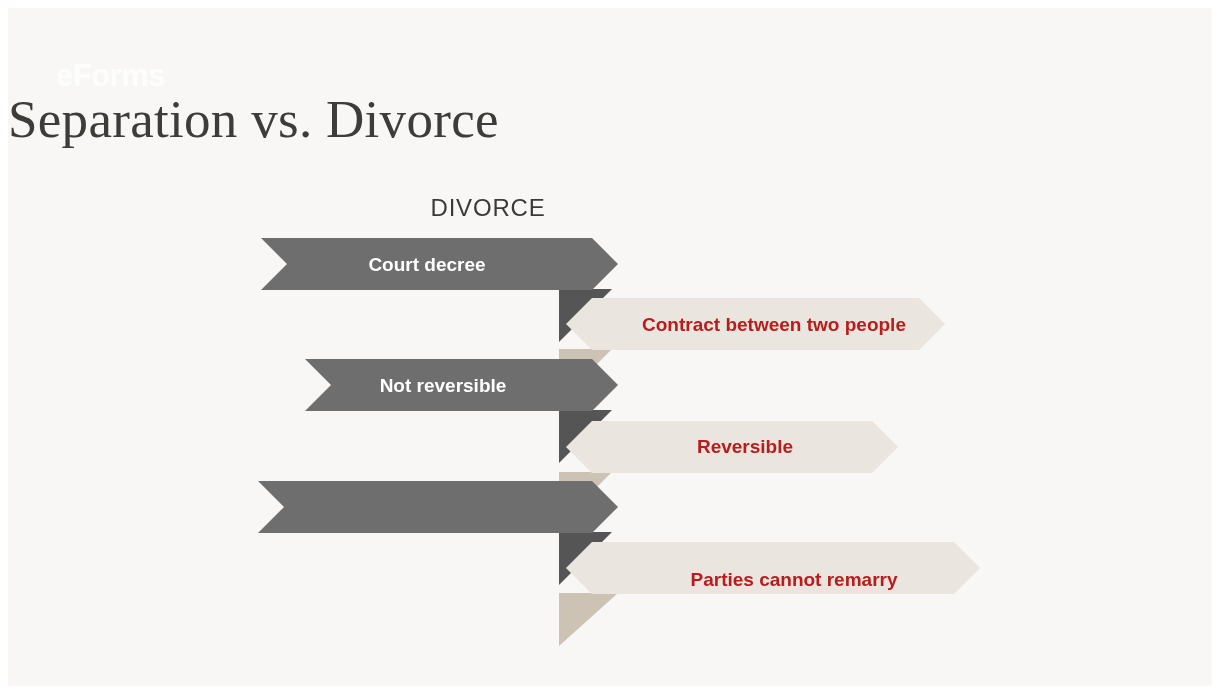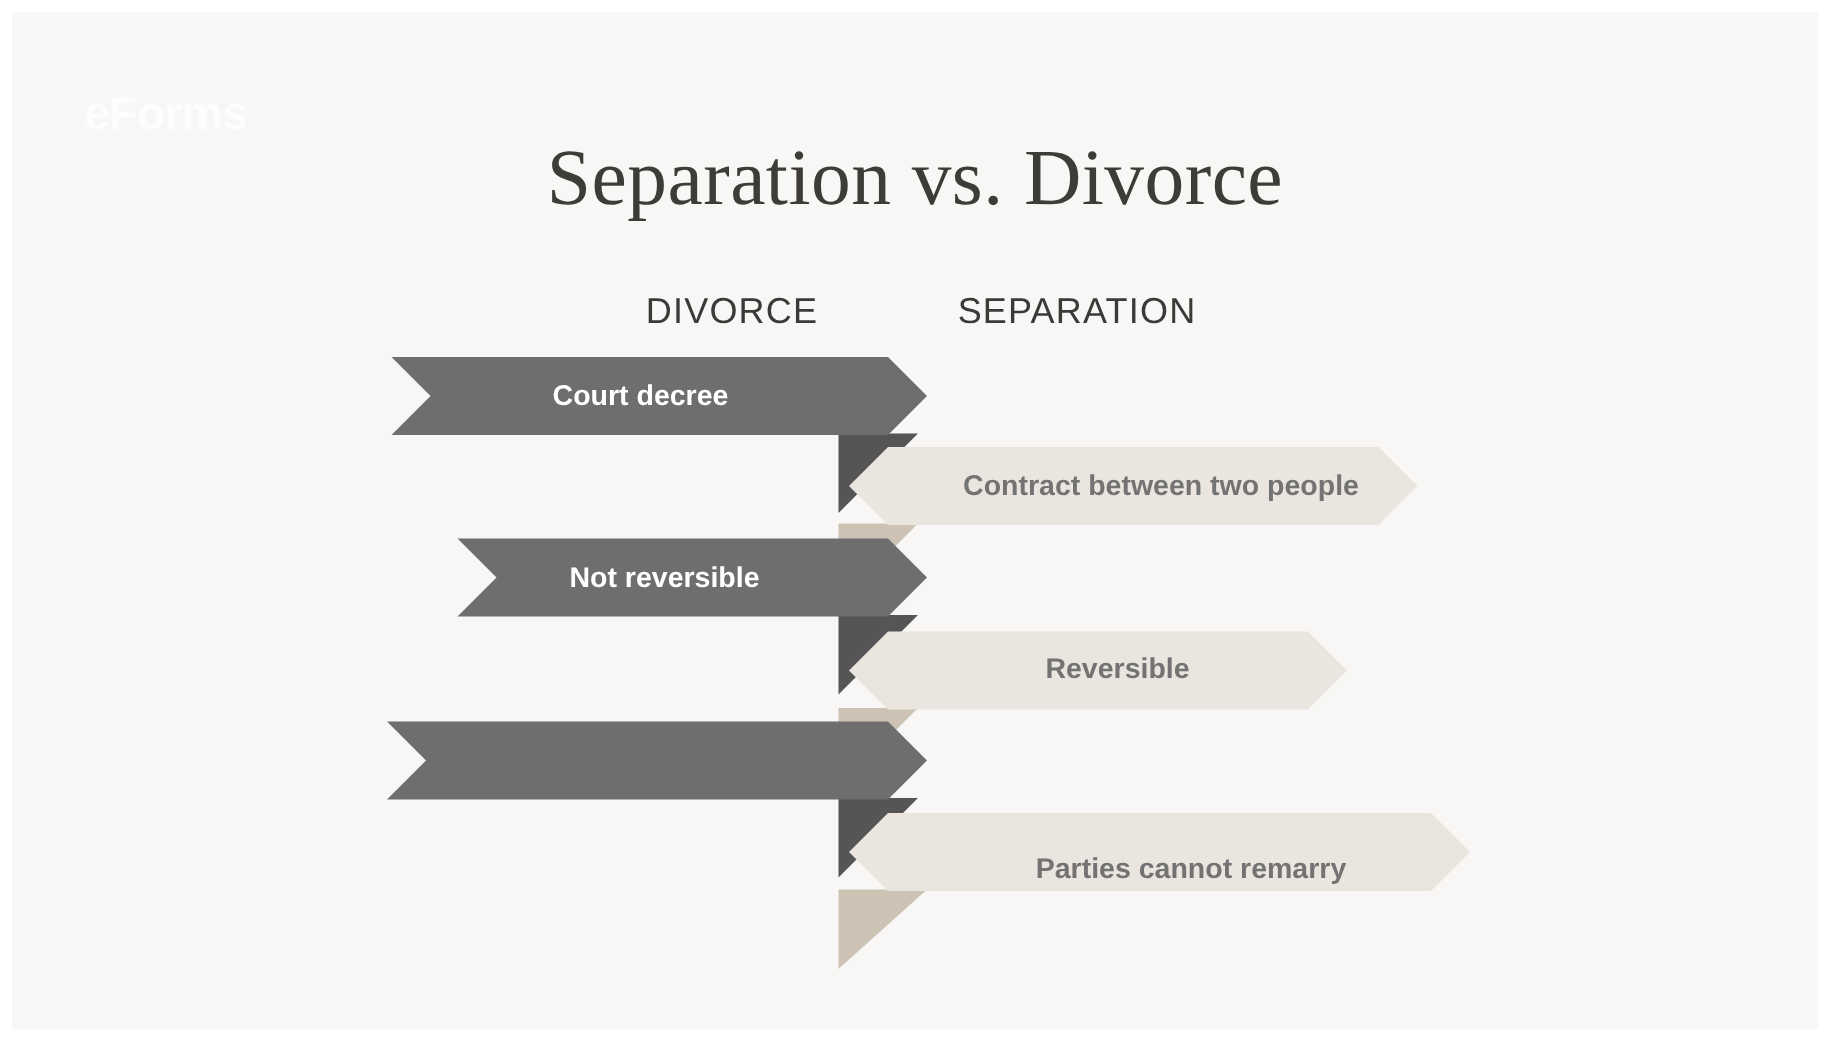--- a/index.html
+++ b/index.html
@@ -44,21 +44,21 @@
     line-height: 1;
     user-select: none;
   }
 
   
   #title {
     position: absolute;
     left: 0;
     top: 80px;
     width: 1204px;
-    text-align: center;
+    text-align: left;
     font-family: "Liberation Serif", serif;
     font-size: 53px;
     font-weight: 400;
     color: #3e3c39;
     letter-spacing: 0.3px;
     line-height: 1.2;
   }
 
   
   .col-header {
@@ -103,36 +103,35 @@
     font-family: "Liberation Sans", sans-serif;
     font-size: 19px;
     font-weight: 700;
     white-space: nowrap;
     pointer-events: none;
   }
   .band-label.left-band {
     color: #ffffff;
   }
   .band-label.right-band {
-    color: #737373;
+    color: #b91c1c;
   }
 </style>
 </head>
 <body>
 
 <div id="slide">
   <div id="panel">
 
     <div id="logo">eForms</div>
 
     <div id="title">Separation vs. Divorce</div>
 
     <div class="col-header" id="header-divorce">DIVORCE</div>
 
-    <div class="col-header" id="header-separation">SEPARATION</div>
 
     <div id="diagram">
       <svg width="1204" height="678" viewBox="0 0 1204 678">
 
         <polygon points="551,281 604,281 551,334" fill="#555555"></polygon>
 
         <polygon points="253,230 584,230 610,256 584,282 253,282 279,256" fill="#6e6e6e"></polygon>
 
         <polygon points="551,341 604,341 551,394" fill="#ccc3b5"></polygon>
         <polygon points="584,290 911,290 937,316 911,342 584,342 558,316" fill="#eae5de"></polygon>

